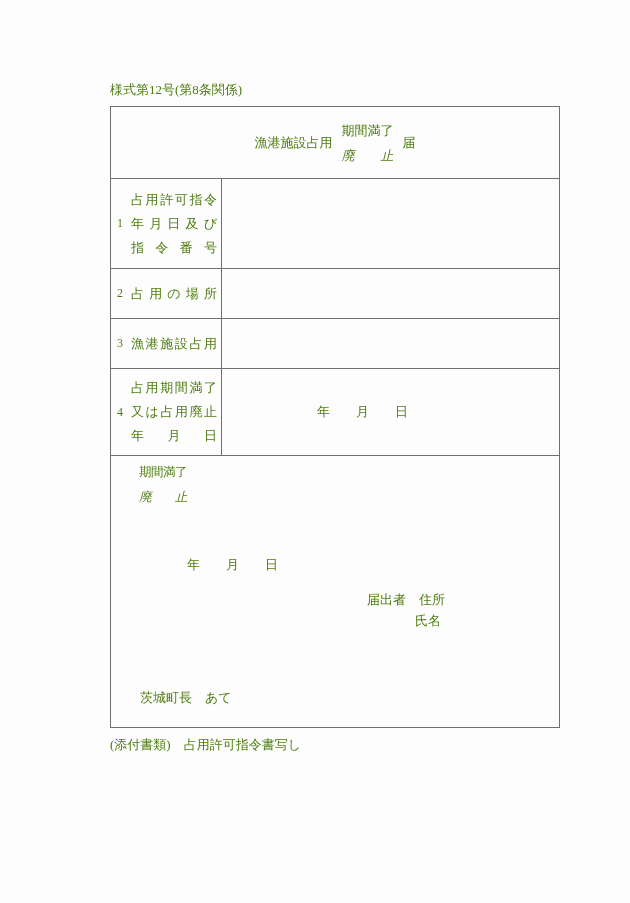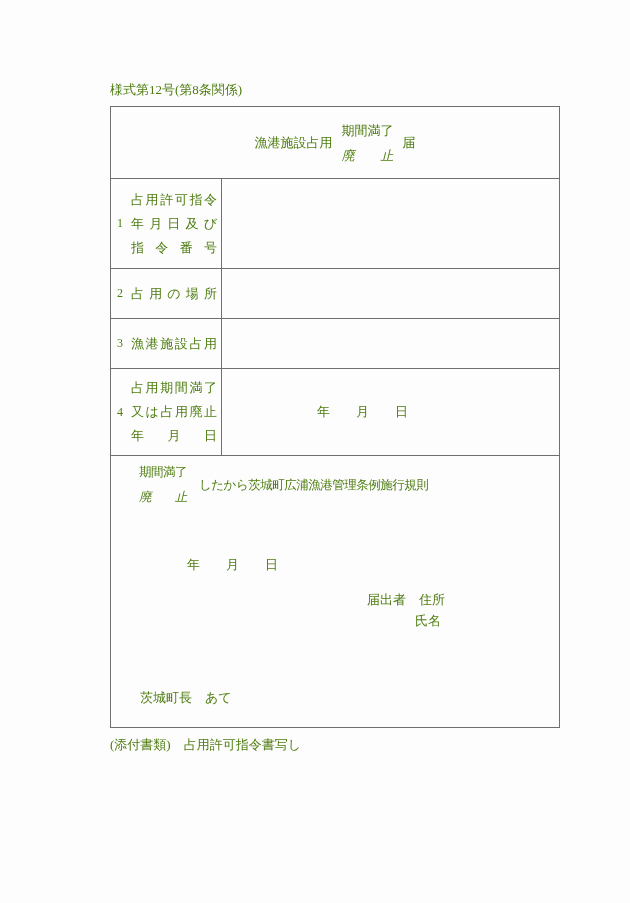--- a/index.html
+++ b/index.html
@@ -206,21 +206,20 @@
       </div>
     </div>
 
     <div class="row-bottom">
 
       <div class="para1">
         <span class="choice">
           <span class="choice-top">期間満了</span>
           <span class="choice-bottom">廃止</span>
         </span>
-        <span>したから茨城町広浦漁港管理条例施行規則</span>
       </div>
 
 
       <div class="date-line">年　　月　　日</div>
 
       <div class="submitter">届出者　住所</div>
       <div class="submitter-name">氏名</div>
 
       <div class="addressee">茨城町長　あて</div>
 

